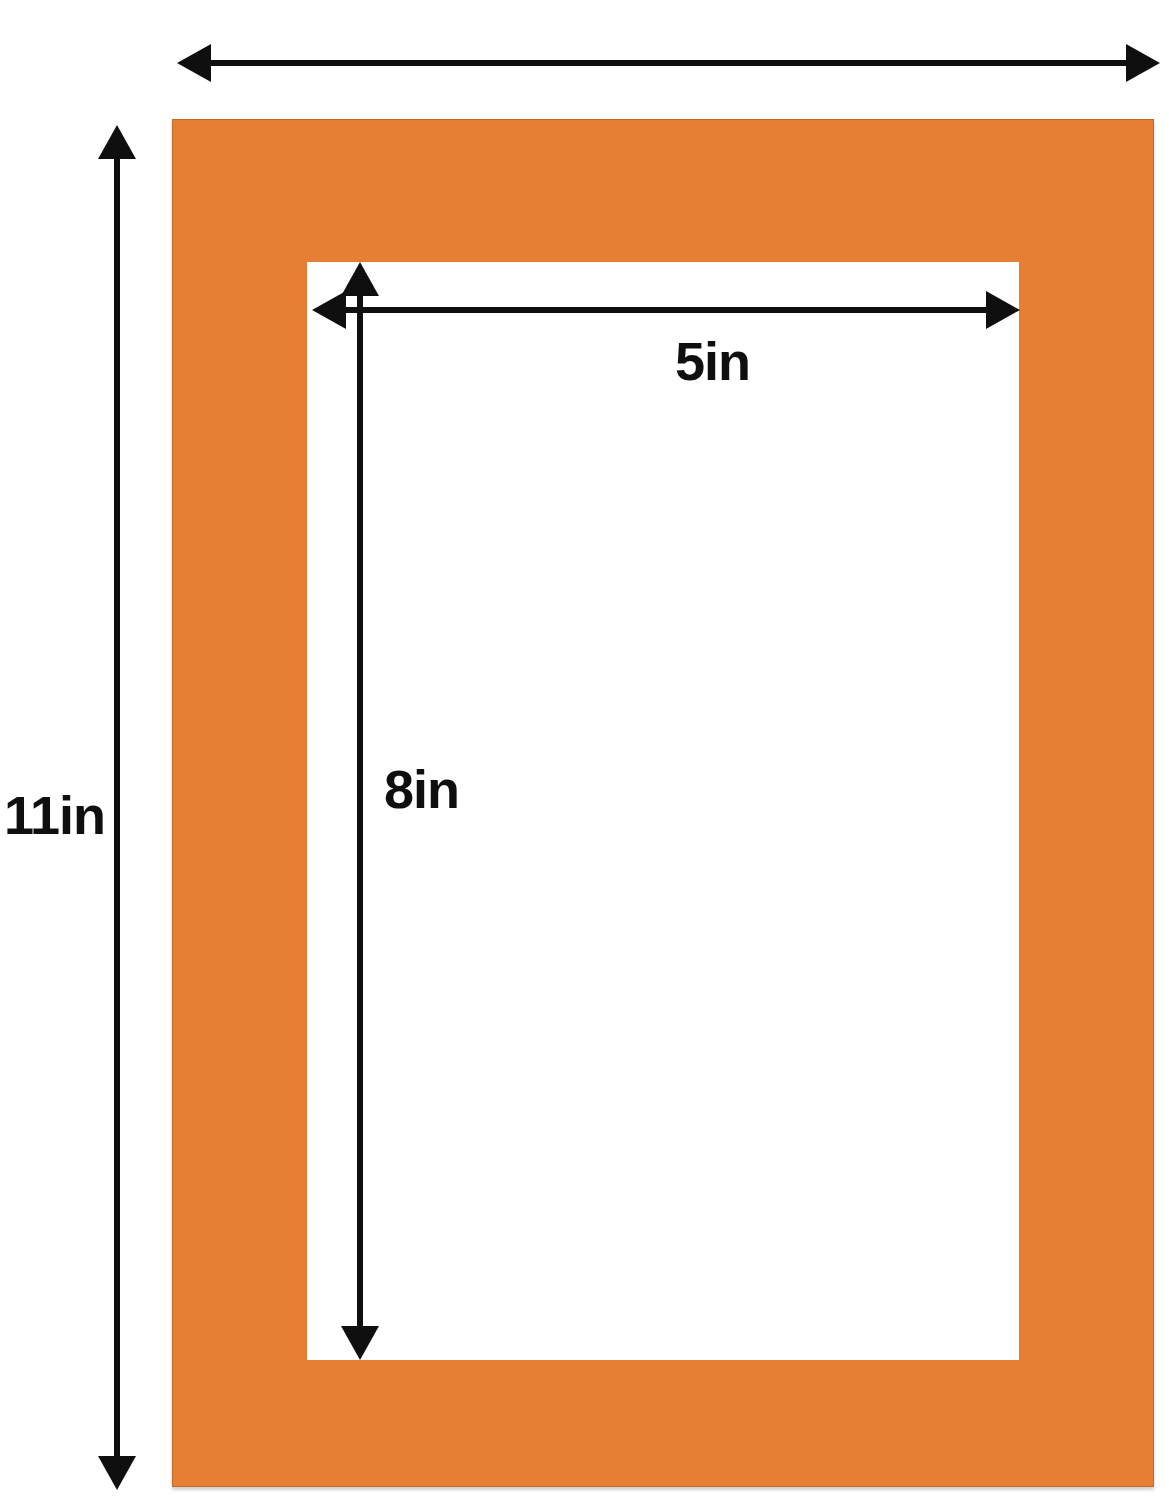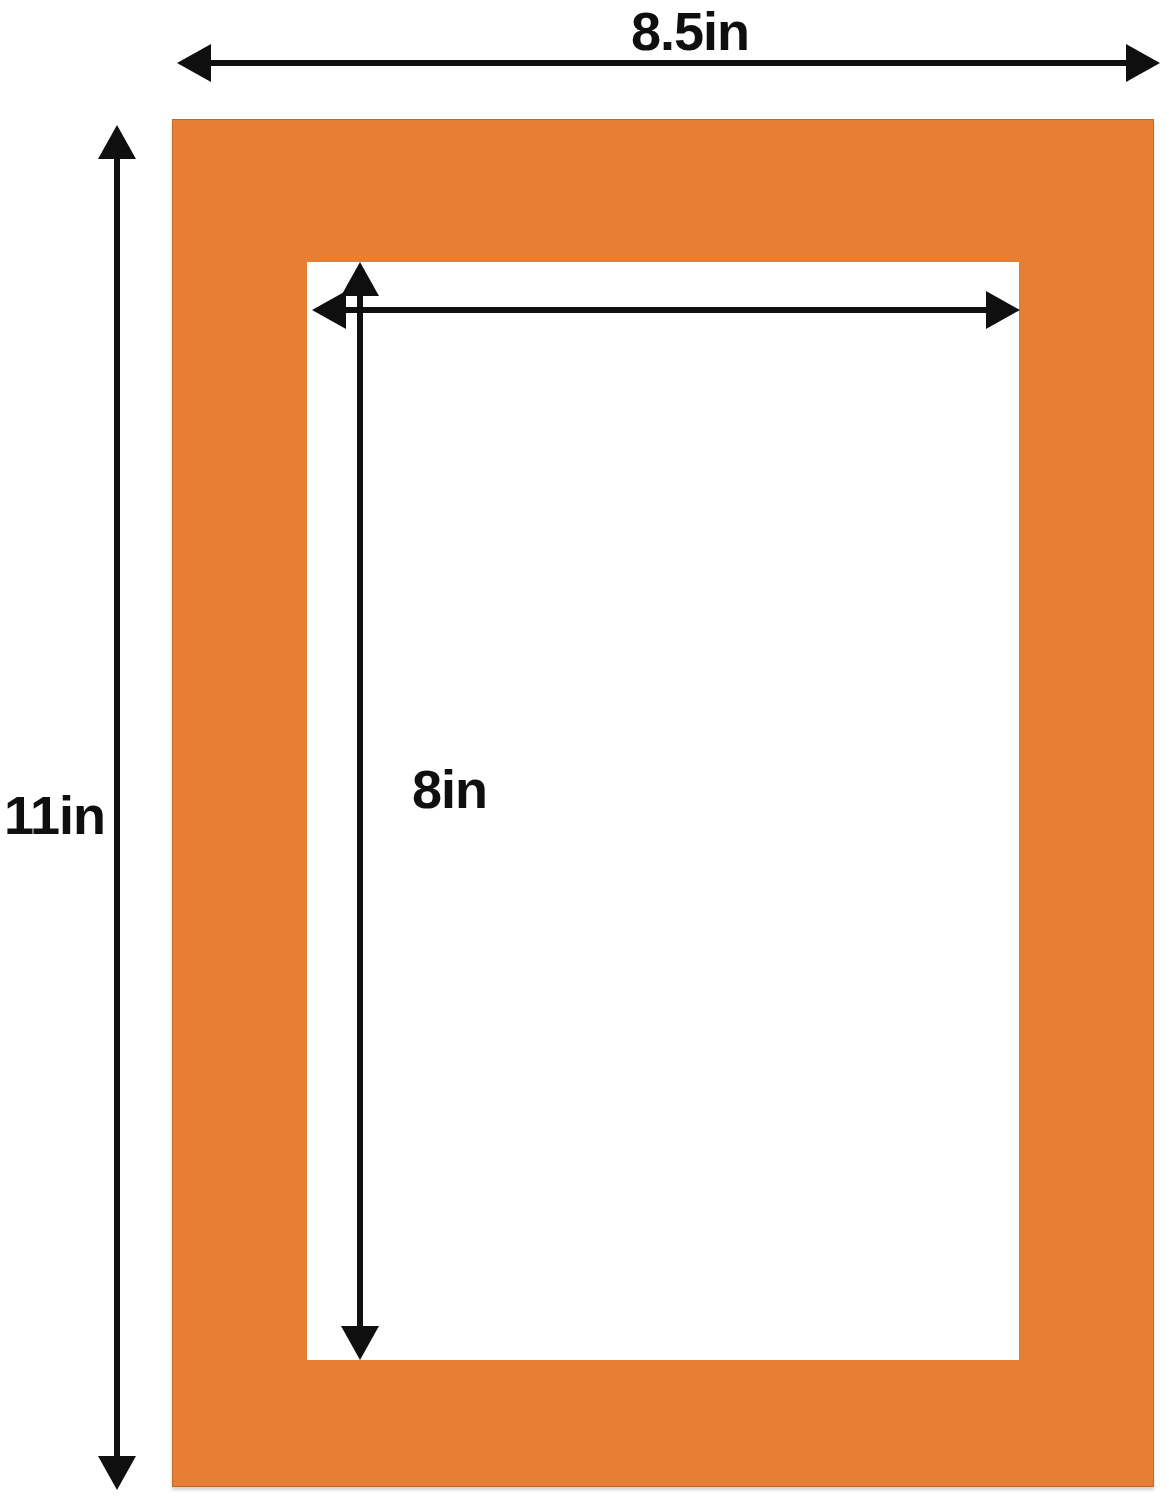--- a/index.html
+++ b/index.html
@@ -41,21 +41,21 @@
     color:var(--ink);
     font-weight:800;
     font-size:54px;
     line-height:1;
     letter-spacing:-1px;
     white-space:nowrap;
   }
   .label-outer-width{left:560px; top:4px; width:260px; text-align:center;}
   .label-outer-height{left:4px; top:788px;}
   .label-opening-width{left:630px; top:334px; width:165px; text-align:center;}
-  .label-opening-height{left:412px; top:762px;}
+  .label-opening-height{left:384px; top:762px;}
 
   
   .arrow{position:absolute;}
   .shaft-h{
     position:absolute; left:26px; right:26px; top:50%;
     height:6px; transform:translateY(-50%);
     background:var(--ink);
   }
   .shaft-v{
     position:absolute; top:26px; bottom:26px; left:50%;
@@ -94,34 +94,34 @@
   .arrow-opening-height{left:340px; top:262px; width:40px; height:1098px;}
 </style>
 </head>
 <body>
 
 <div class="canvas">
 
   <div class="mat-frame"></div>
   <div class="mat-opening"></div>
 
-  <div class="dim-label label-outer-width">8.5in</div>
   <div class="arrow arrow-outer-width">
     <span class="head head-left"></span>
     <span class="shaft-h"></span>
     <span class="head head-right"></span>
   </div>
 
   <div class="dim-label label-outer-height">11in</div>
   <div class="arrow arrow-outer-height">
     <span class="head head-up"></span>
     <span class="shaft-v"></span>
     <span class="head head-down"></span>
   </div>
 
+  <div class="dim-label label-opening-width">5in</div>
   <div class="arrow arrow-opening-width">
     <span class="head head-left"></span>
     <span class="shaft-h"></span>
     <span class="head head-right"></span>
   </div>
 
   <div class="dim-label label-opening-height">8in</div>
   <div class="arrow arrow-opening-height">
     <span class="head head-up"></span>
     <span class="shaft-v"></span>

